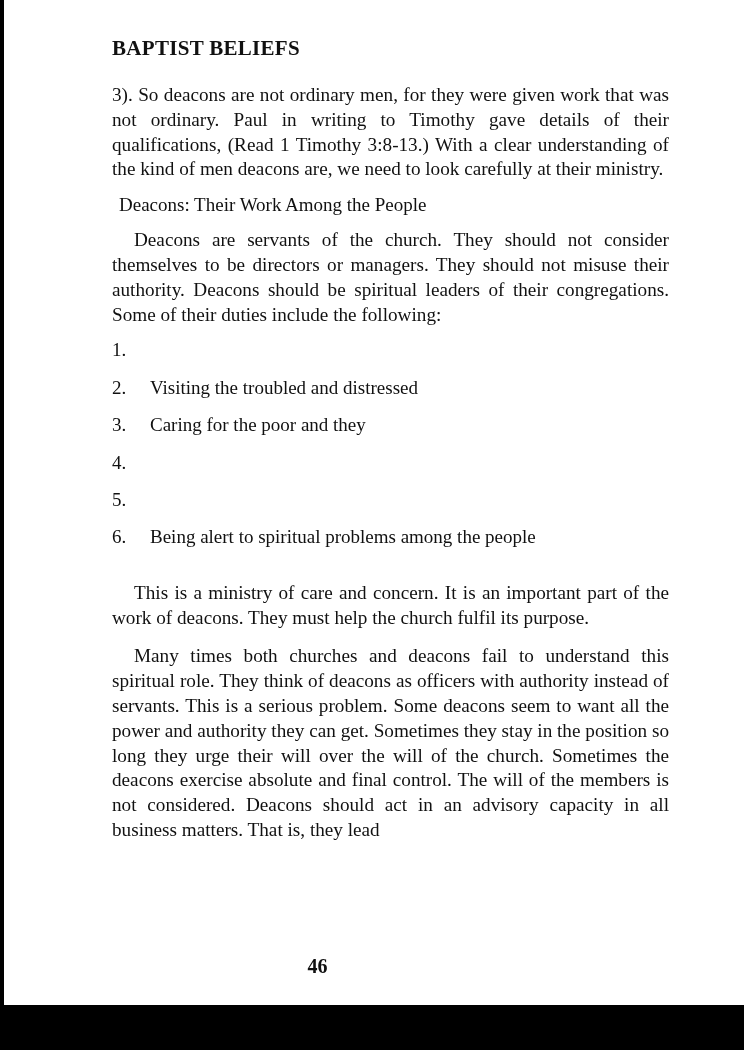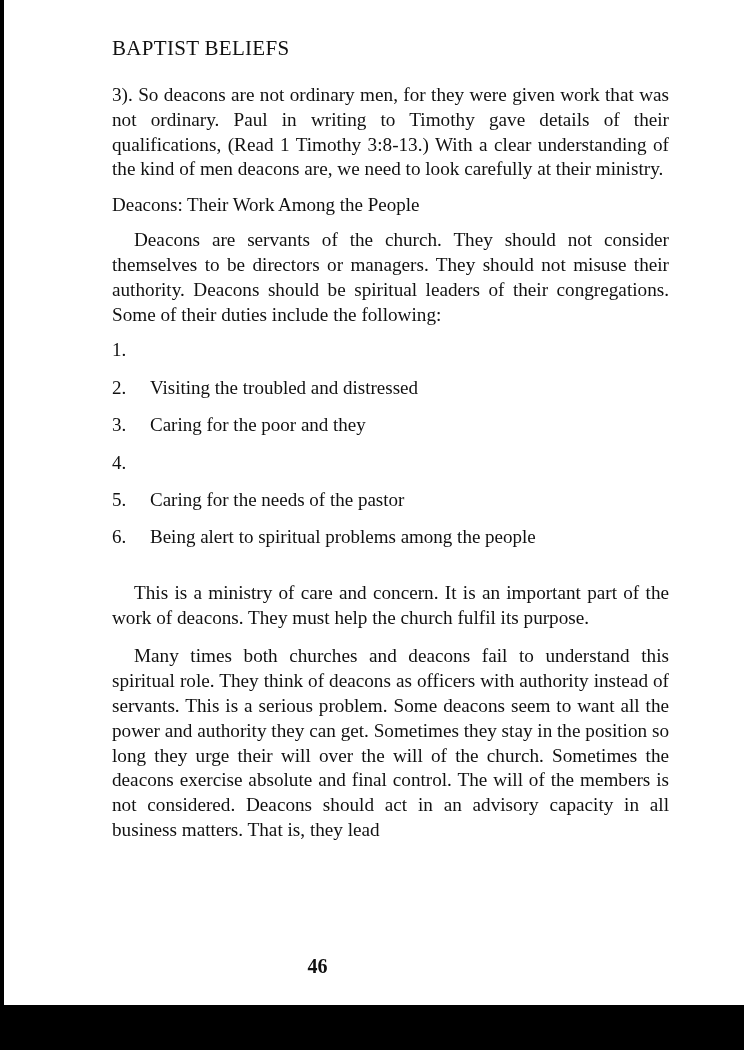--- a/index.html
+++ b/index.html
@@ -1,24 +1,24 @@
 <!DOCTYPE html>
 <html><head>
 <meta charset="utf-8">
 <style>
   html, body { margin:0; padding:0; }
   body { width:744px; height:1050px; background:#fff; position:relative; overflow:hidden;
          font-family:"Liberation Serif", serif; color:#111; }
   .left-edge { position:absolute; left:0; top:0; width:4px; height:1050px; background:#000; }
   .bottom-bar { position:absolute; left:0; top:1005px; width:744px; height:45px; background:#000; }
   .page { position:absolute; left:112px; top:36px; width:557px; }
-  .header { font-weight:normal; font-size:21px; letter-spacing:0.3px; margin:0; height:26px; }
+  .header { font-weight:bold; font-size:21px; letter-spacing:0.3px; margin:0; height:26px; }
   .p { font-size:19.2px; line-height:24.8px; text-align:justify; margin:0; }
   .p.indent { text-indent:22px; }
-  .subhead { font-size:19px; margin:0; }
+  .subhead { font-size:19px; margin:7px; }
   .list { margin:0; padding:0; list-style:none; }
   .list li { font-size:19px; height:37.4px; display:flex; }
   .list .num { width:38px; }
   .pageno { position:absolute; left:0; width:635px; top:955px; text-align:center; font-size:20px; font-weight:bold; }
 </style>
 </head>
 <body>
 
 <div class="left-edge"></div>
 
@@ -37,21 +37,20 @@
       </li>
     <li>
         <span class="num">3.</span>
         <span>Caring for the poor and they</span>
       </li>
     <li>
         <span class="num">4.</span>
       </li>
     <li>
         <span class="num">5.</span>
-        <span>Caring for the needs of the pastor</span>
       </li>
     <li>
         <span class="num">6.</span>
         <span>Being alert to spiritual problems among the people</span>
       </li>
   </ul>
   <p class="p indent" style="margin-top:17px">This is a ministry of care and concern. It is an important part of the work of deacons. They must help the church fulfil its purpose.</p>
   <p class="p indent" style="margin-top:14px">Many times both churches and deacons fail to understand this spiritual role. They think of deacons as officers with authority instead of servants. This is a serious problem. Some deacons seem to want all the power and authority they can get. Sometimes they stay in the position so long they urge their will over the will of the church. Sometimes the deacons exercise absolute and final control. The will of the members is not considered. Deacons should act in an advisory capacity in all business matters. That is, they lead</p>
 </div>
 

